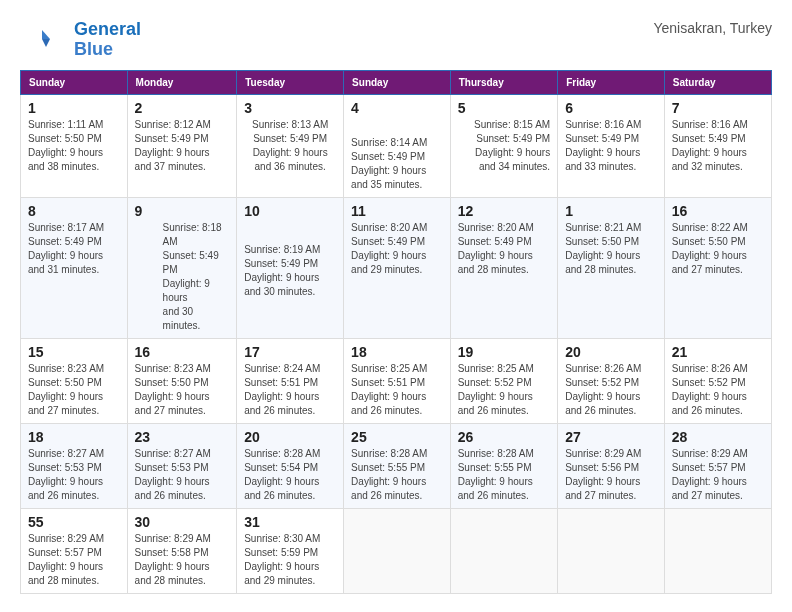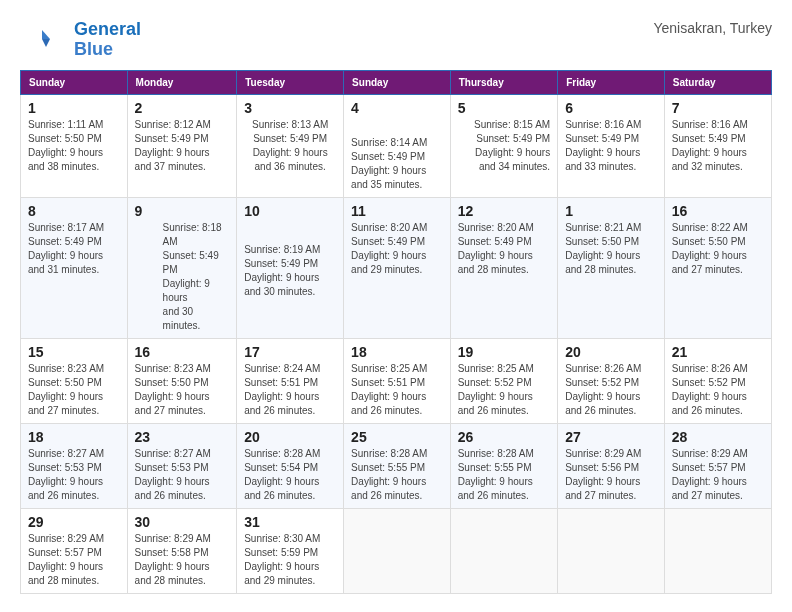--- a/index.html
+++ b/index.html
@@ -321,21 +321,21 @@
         <td>
           <span class="day-number">28</span>
           <div class="day-info" style="white-space: pre-line;">Sunrise: 8:29 AM
 Sunset: 5:57 PM
 Daylight: 9 hours
 and 27 minutes.</div>
         </td>
       </tr>
       <tr>
         <td>
-          <span class="day-number">29</span>
+          <span class="day-number">55</span>
           <div class="day-info" style="white-space: pre-line;">Sunrise: 8:29 AM
 Sunset: 5:57 PM
 Daylight: 9 hours
 and 28 minutes.</div>
         </td>
         <td>
           <span class="day-number">30</span>
           <div class="day-info" style="white-space: pre-line;">Sunrise: 8:29 AM
 Sunset: 5:58 PM
 Daylight: 9 hours

